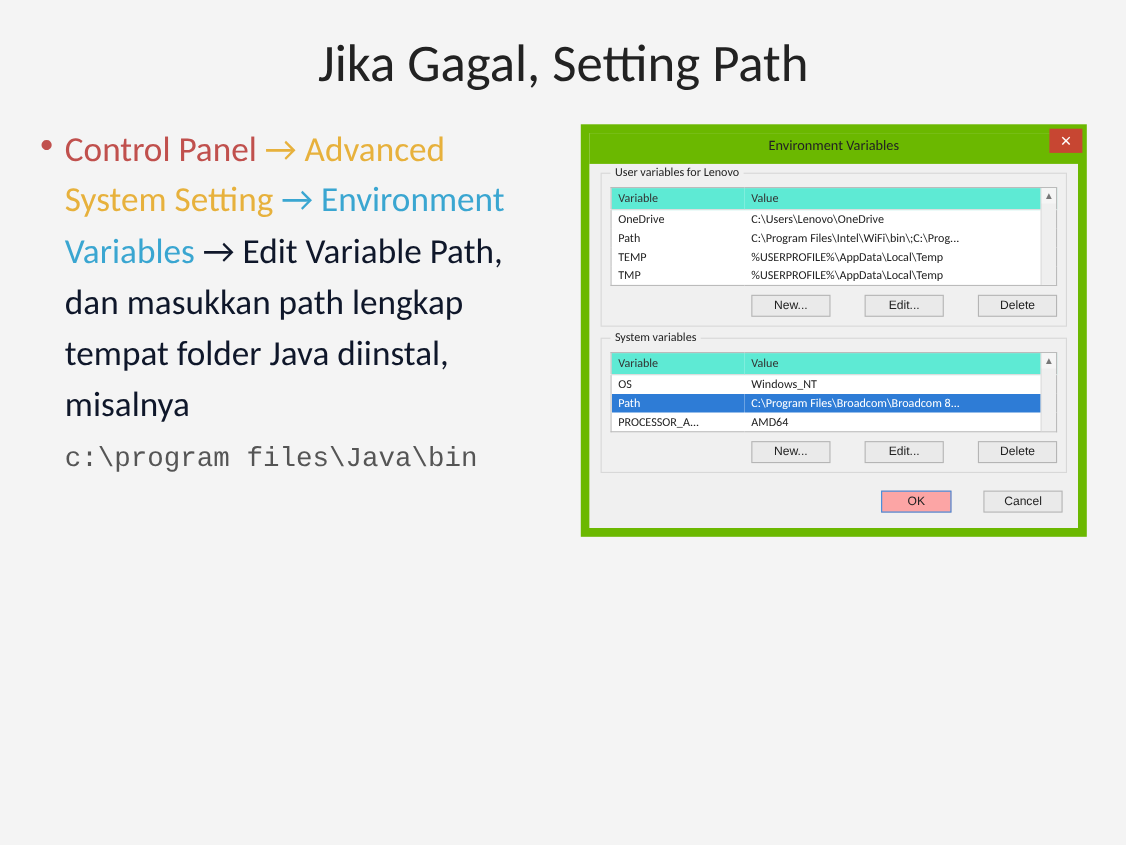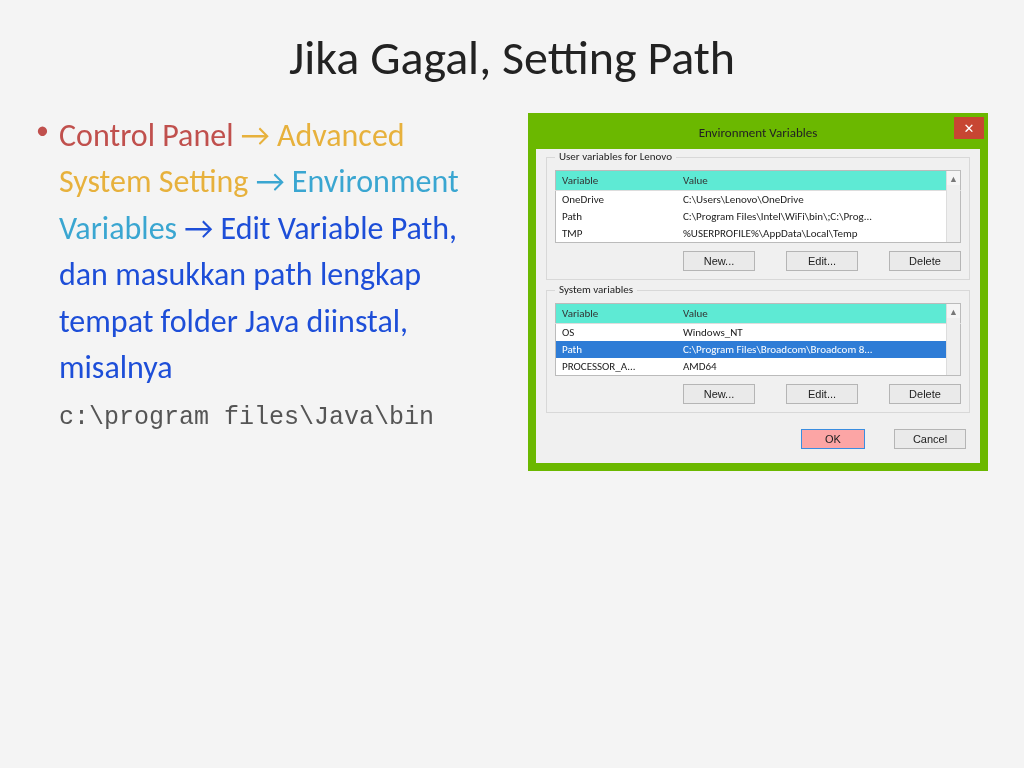--- a/index.html
+++ b/index.html
@@ -41,21 +41,21 @@
       margin-top: 2px;
     }
     .bullet-text {
       font-size: 32px;
       line-height: 1.45;
       color: #333;
     }
     .t-red   { color: #c0504d; }
     .t-gold  { color: #e7b13c; }
     .t-blue  { color: #3aa6d1; }
-    .t-black { color: #1d4ed8; }
+    .t-black { color: #0f172a; }
     .mono {
       font-family: Consolas, "Courier New", monospace;
       font-size: 25px;
       color: #555;
       margin-top: 20px;
     }
 
     
     .dialog-frame {
       border: 8px solid #6bb800;
@@ -208,20 +208,24 @@
                 <tbody id="user-rows">
                     <tr>
                       <td class="colv">OneDrive</td>
                       <td>C:\Users\Lenovo\OneDrive</td>
                     </tr>
                     <tr>
                       <td class="colv">Path</td>
                       <td>C:\Program Files\Intel\WiFi\bin\;C:\Prog...</td>
                     </tr>
                     <tr>
+                      <td class="colv">TEMP</td>
+                      <td>%USERPROFILE%\AppData\Local\Temp</td>
+                    </tr>
+                    <tr>
                       <td class="colv">TMP</td>
                       <td>%USERPROFILE%\AppData\Local\Temp</td>
                     </tr>
                   </tbody>
               </table>
               <div class="scroll-stub">
                 <div class="scroll-arrow">▲</div>
               </div>
             </div>
             <div class="btn-row">

